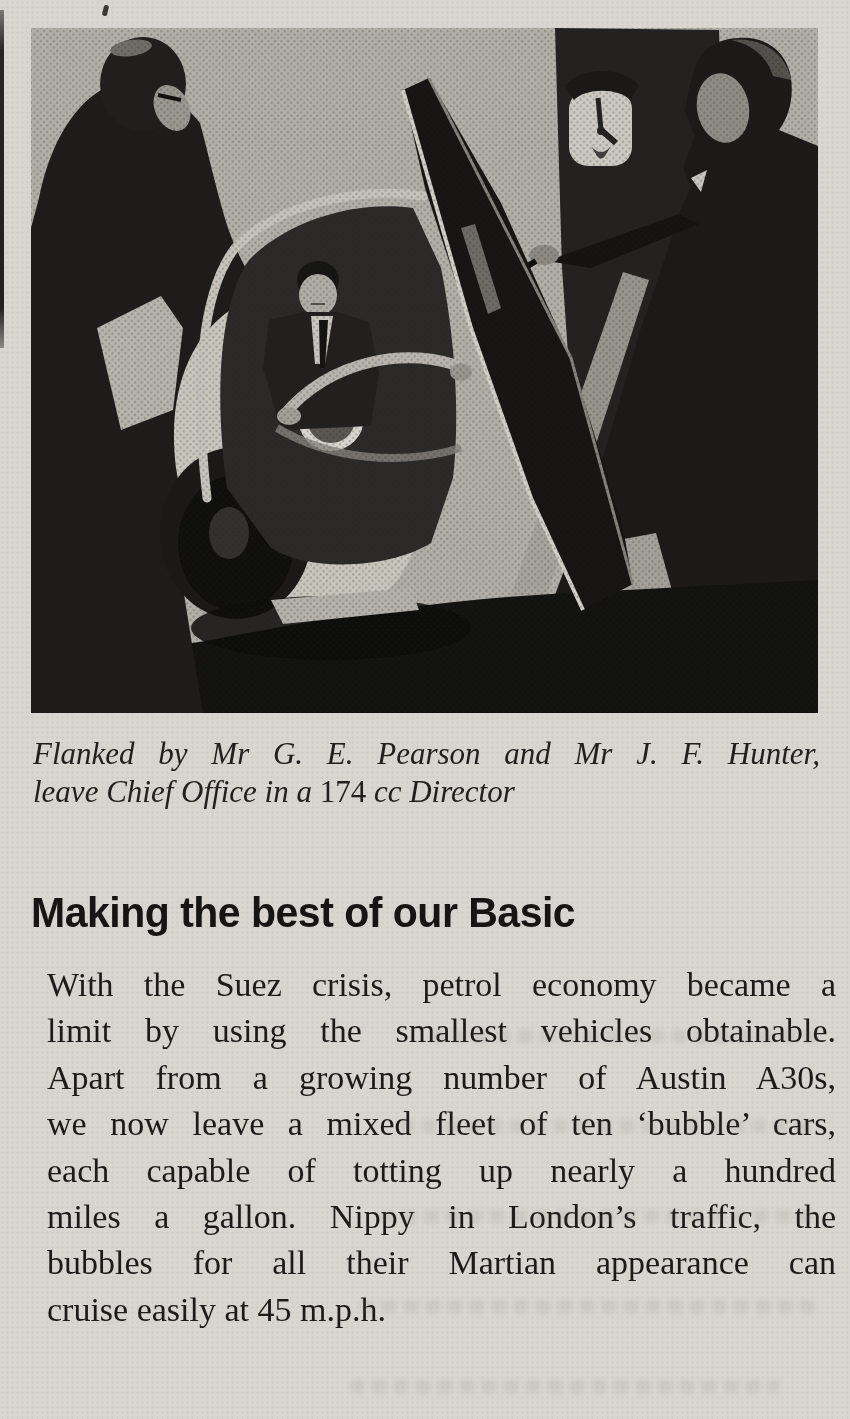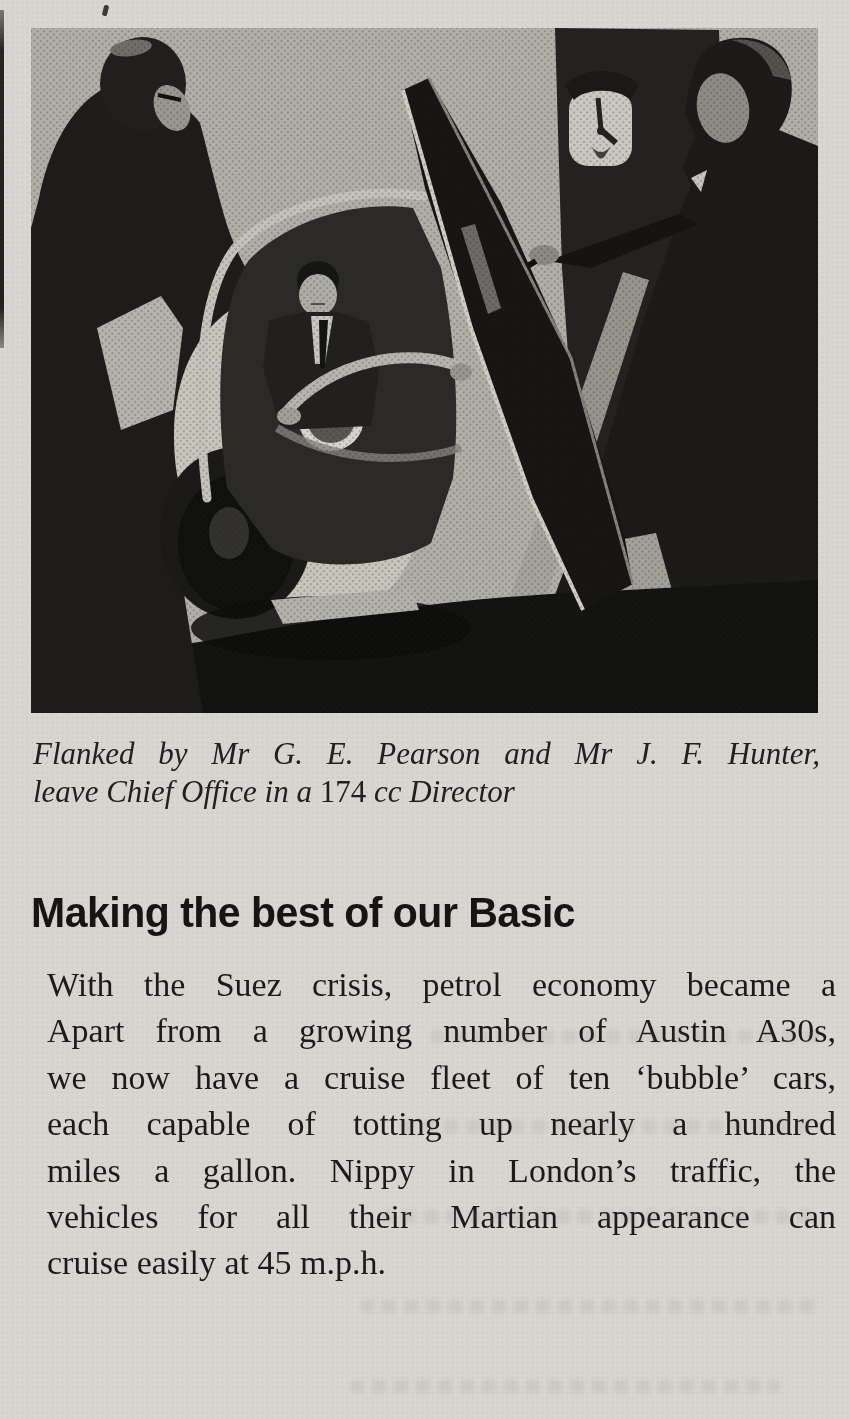--- a/index.html
+++ b/index.html
@@ -148,25 +148,26 @@
 
   <div class="caption">
     <div class="caption-line">Flanked by Mr G. E. Pearson and Mr J. F. Hunter,</div>
     <div class="caption-line caption-line--last"><span>leave Chief Office in a </span><span class="upright">174</span><span> cc Director</span></div>
   </div>
 
   <h1 class="headline">Making the best of our Basic</h1>
 
   <div class="body-text">
     <div class="body-line">With the Suez crisis, petrol economy became a</div>
+    <div class="body-line">limit by using the smallest vehicles obtainable.</div>
     <div class="body-line">Apart from a growing number of Austin A30s,</div>
-    <div class="body-line">we now have a cruise fleet of ten ‘bubble’ cars,</div>
+    <div class="body-line">we now leave a mixed fleet of ten ‘bubble’ cars,</div>
     <div class="body-line">each capable of totting up nearly a hundred</div>
     <div class="body-line">miles a gallon. Nippy in London’s traffic, the</div>
-    <div class="body-line">vehicles for all their Martian appearance can</div>
+    <div class="body-line">bubbles for all their Martian appearance can</div>
     <div class="body-line body-line--last">cruise easily at 45 m.p.h.</div>
   </div>
 
   <div class="ghost">
     <div class="ghost-bar" style="left:430px;top:1030px;width:390px;"></div>
     <div class="ghost-bar" style="left:400px;top:1120px;width:420px;"></div>
     <div class="ghost-bar" style="left:380px;top:1210px;width:440px;"></div>
     <div class="ghost-bar" style="left:360px;top:1300px;width:460px;"></div>
     <div class="ghost-bar" style="left:350px;top:1380px;width:430px;"></div>
   </div>

